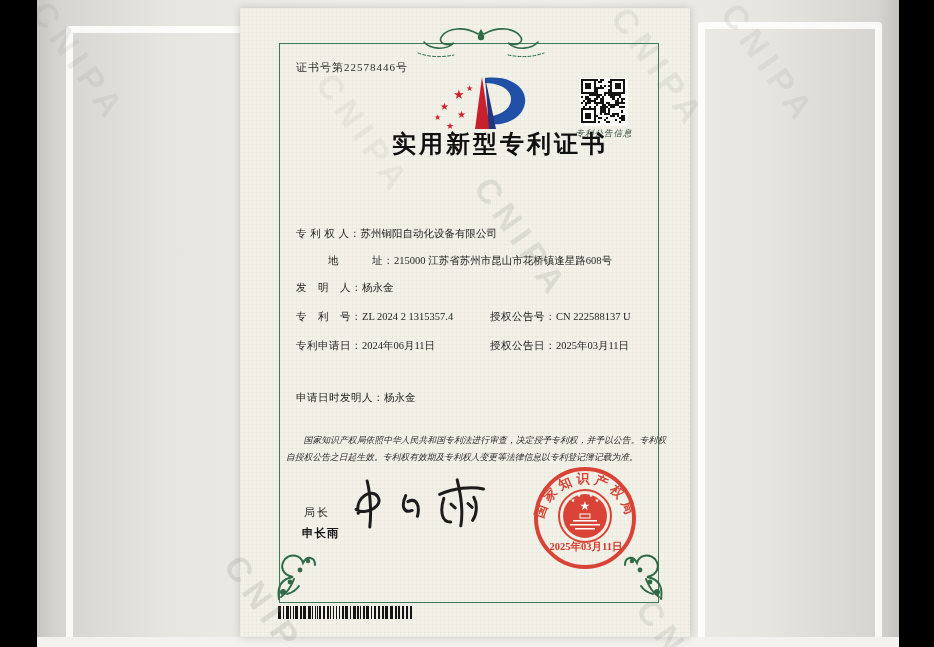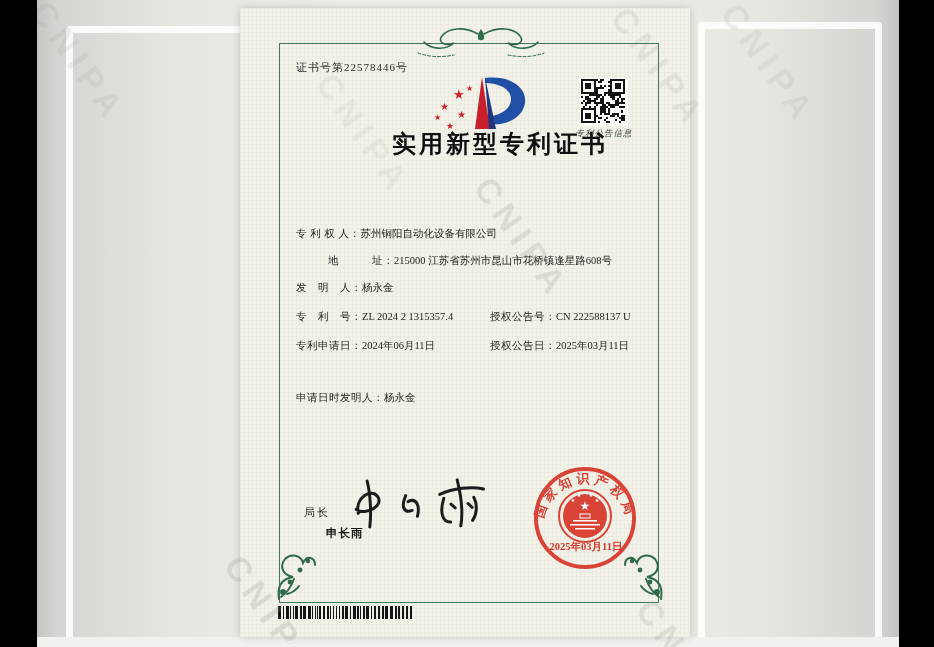--- a/index.html
+++ b/index.html
@@ -30,21 +30,21 @@
   .qr{position:absolute;left:340px;top:70px;width:46px;height:46px;background:#fdfdfa;padding:1px;}
   .qrcap{position:absolute;left:326px;top:120px;width:76px;text-align:center;
     font-size:8.5px;font-style:italic;color:#2e4636;letter-spacing:1px;}
   .title{position:absolute;left:39px;top:120px;width:378px;text-align:center;
     font-size:24px;font-weight:bold;color:#101010;letter-spacing:3px;margin-left:32px;}
   .row{position:absolute;font-size:10.5px;color:#232323;white-space:pre;}
   .row .lbl{letter-spacing:.5px;}
   .statement{position:absolute;left:46px;top:424px;width:380px;font-size:8.8px;
     font-style:italic;color:#2c2c2c;line-height:17px;text-align:justify;text-indent:2em;}
   .director-label{position:absolute;left:64px;top:497px;font-size:11px;color:#1d1d1d;letter-spacing:2px;}
-  .director-name{position:absolute;left:62px;top:518px;font-size:11.5px;font-weight:bold;color:#151515;letter-spacing:1px;margin-left:24px;}
+  .director-name{position:absolute;left:62px;top:518px;font-size:11.5px;font-weight:bold;color:#151515;letter-spacing:1px;}
   .sig{position:absolute;left:100px;top:463px;width:170px;height:66px;transform:rotate(-2deg);}
   .seal{position:absolute;left:293px;top:458px;width:104px;height:104px;opacity:.93;}
   .sealdate{position:absolute;left:300px;top:532px;width:92px;text-align:center;
     font-size:10.5px;font-weight:bold;color:#d8372a;z-index:4;}
   .footer{position:absolute;left:39px;top:576px;width:378px;text-align:center;
     font-size:9px;color:#3c3c3c;letter-spacing:1px;}
   .barcode{position:absolute;left:38px;top:598px;width:137px;height:13px;}
   .orn-top{position:absolute;left:158px;top:16px;width:166px;height:36px;}
   .orn-corner{position:absolute;top:540px;width:44px;height:53px;}
   .orn-corner.bl{left:33px;}
@@ -367,20 +367,21 @@
 
     <div class="row" style="left:56px;top:219px;"><span class="lbl">专 利 权 人：</span><span class="val">苏州铜阳自动化设备有限公司</span></div>
     <div class="row" style="left:56px;top:246px;margin-left:32px;"><span class="lbl">地　　　址：</span><span class="val">215000 江苏省苏州市昆山市花桥镇逢星路608号</span></div>
     <div class="row" style="left:56px;top:273px;"><span class="lbl">发　明　人：</span><span class="val">杨永金</span></div>
     <div class="row" style="left:56px;top:302px;"><span class="lbl">专　利　号：</span><span class="val">ZL 2024 2 1315357.4</span></div>
     <div class="row" style="left:250px;top:302px;"><span class="lbl">授权公告号：</span><span class="val">CN 222588137 U</span></div>
     <div class="row" style="left:56px;top:331px;"><span class="lbl">专利申请日：</span><span class="val">2024年06月11日</span></div>
     <div class="row" style="left:250px;top:331px;"><span class="lbl">授权公告日：</span><span class="val">2025年03月11日</span></div>
     <div class="row" style="left:56px;top:383px;"><span class="lbl">申请日时发明人：</span><span class="val">杨永金</span></div>
 
+    <div class="statement"><span>国家知识产权局依照中华人民共和国专利法进行审查，决定授予专利权，并予以公告。</span><span>专利权自授权公告之日起生效。专利权有效期及专利权人变更等法律信息以专利登记簿记载为准。</span></div>
 
     <div class="director-label">局长</div>
     <div class="director-name">申长雨</div>
     <svg class="sig" viewBox="0 0 170 66">
       <g stroke="#1c1c1c" stroke-width="3" fill="none" stroke-linecap="round" stroke-linejoin="round">
         <path d="M18,40 C15,24 32,15 38,24 C44,33 26,43 16,36"></path>
         <path d="M28,8 C31,22 31,42 29,54"></path>
         <path d="M66,24 C61,34 63,42 72,39"></path>
         <path d="M68,30 C77,26 80,35 77,45"></path>
         <path d="M100,24 C114,18 132,17 144,20"></path>

